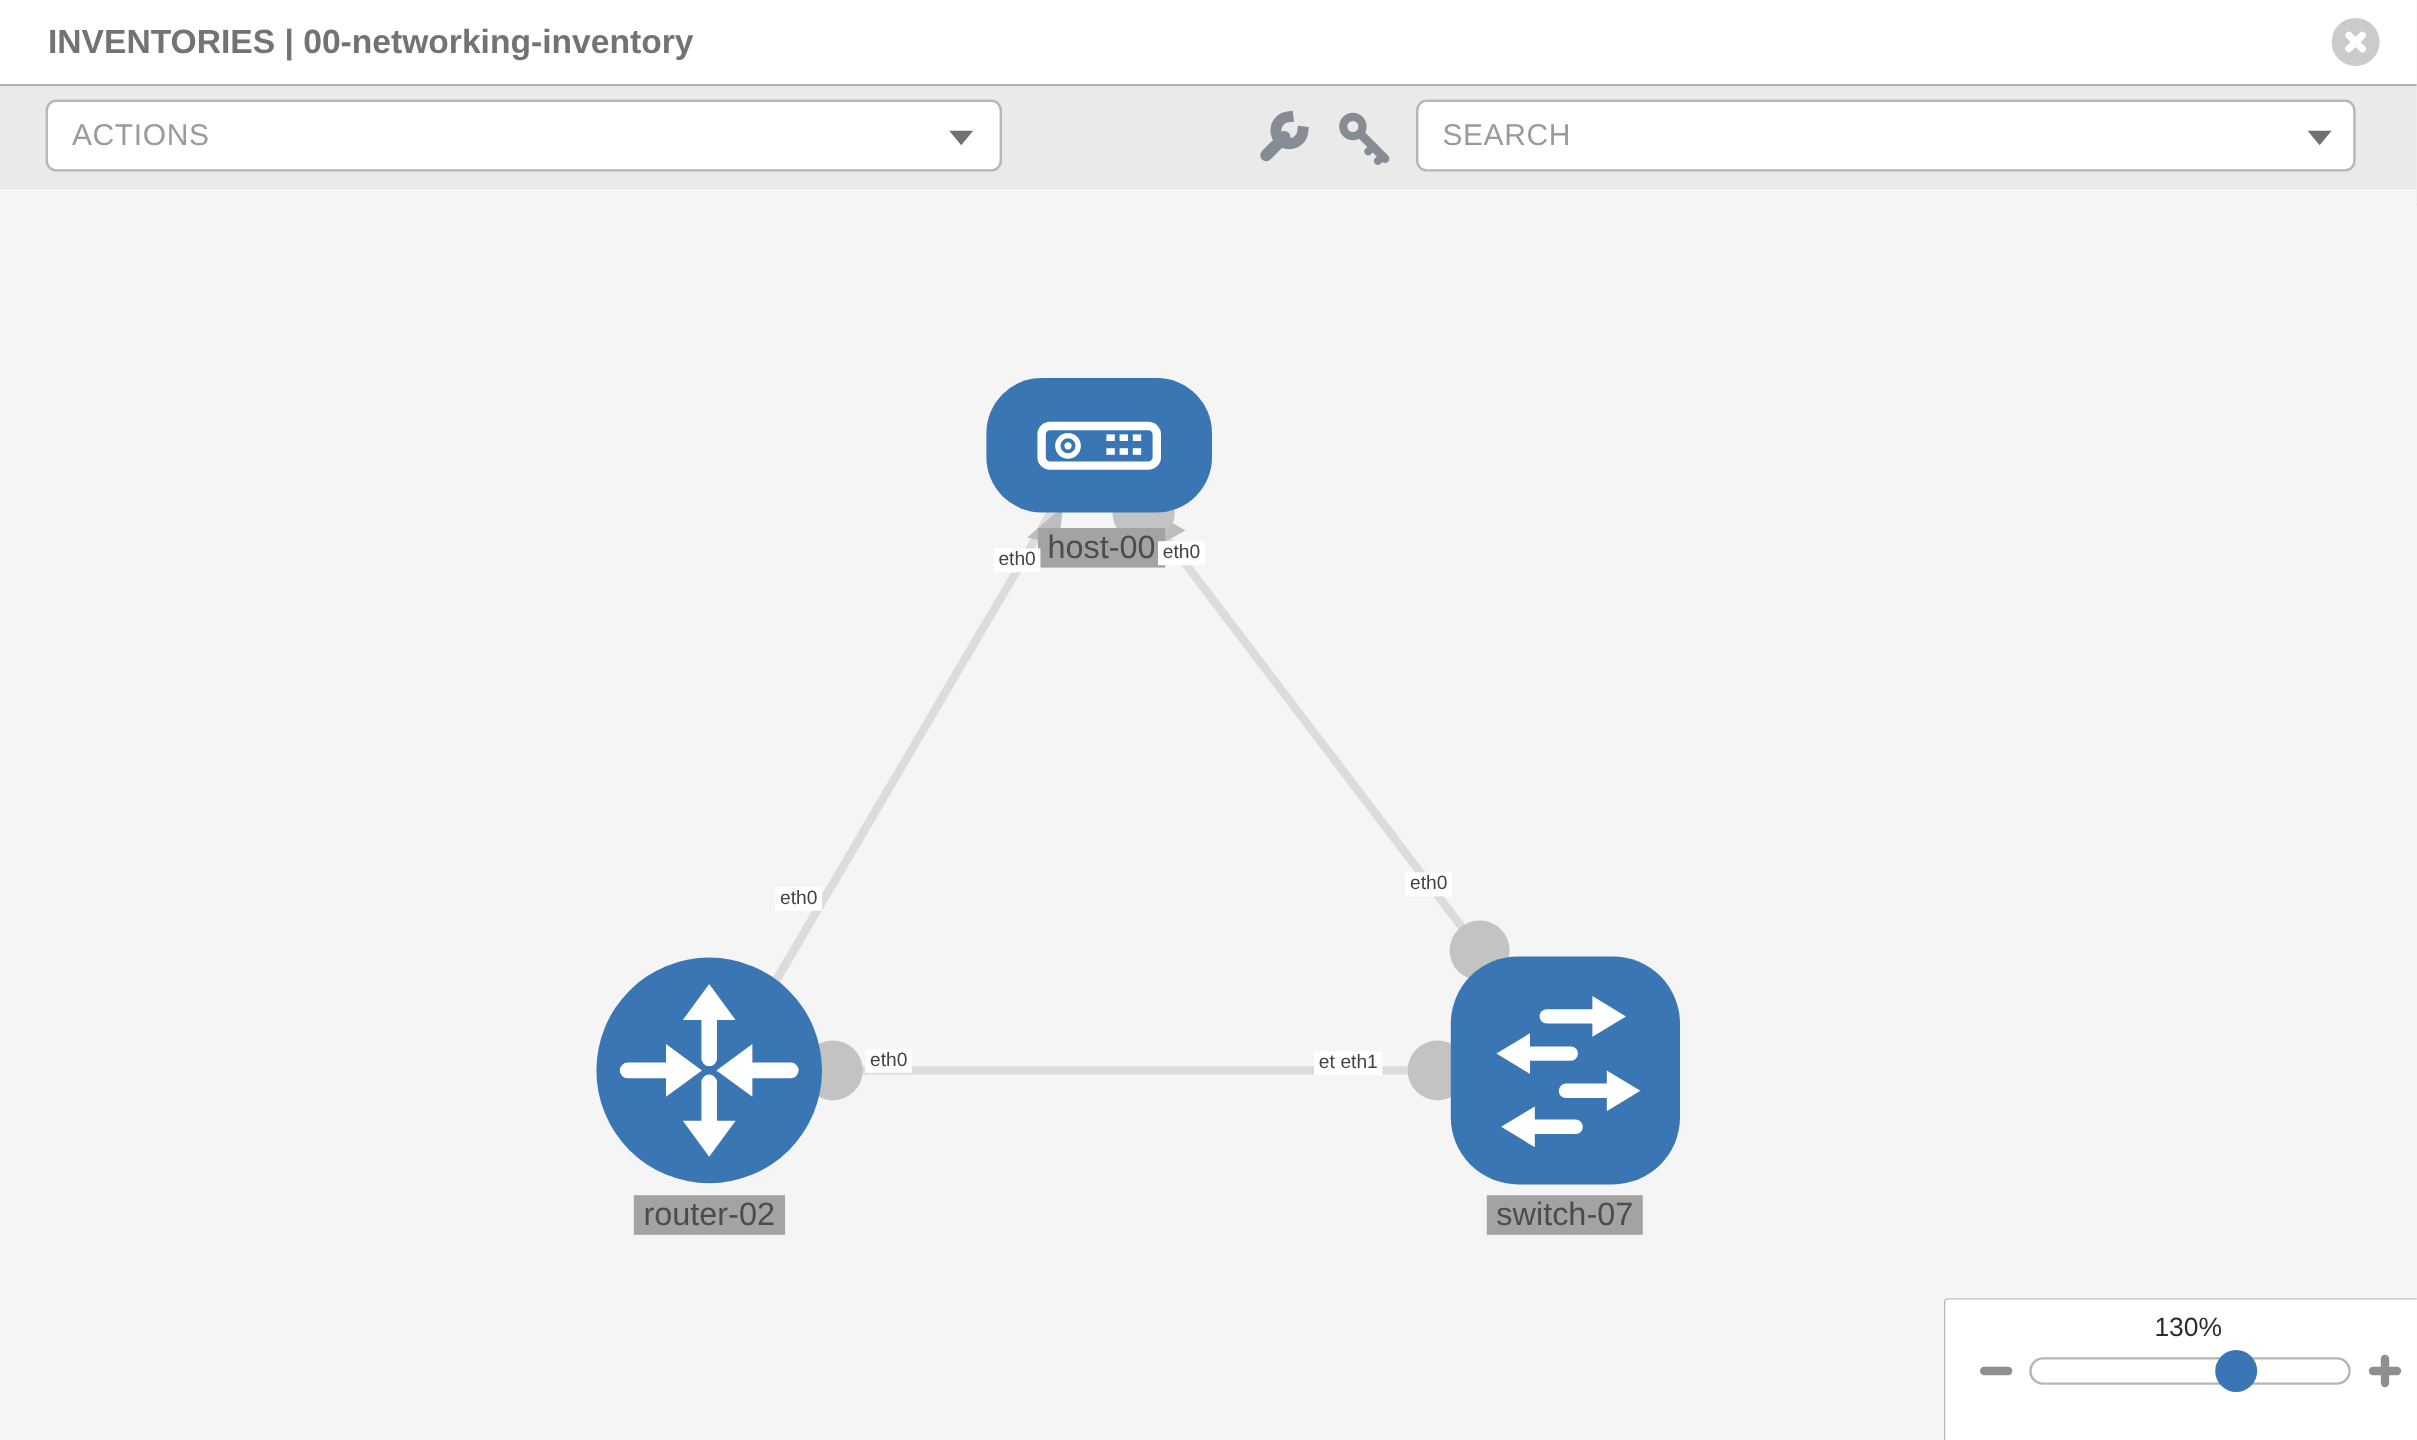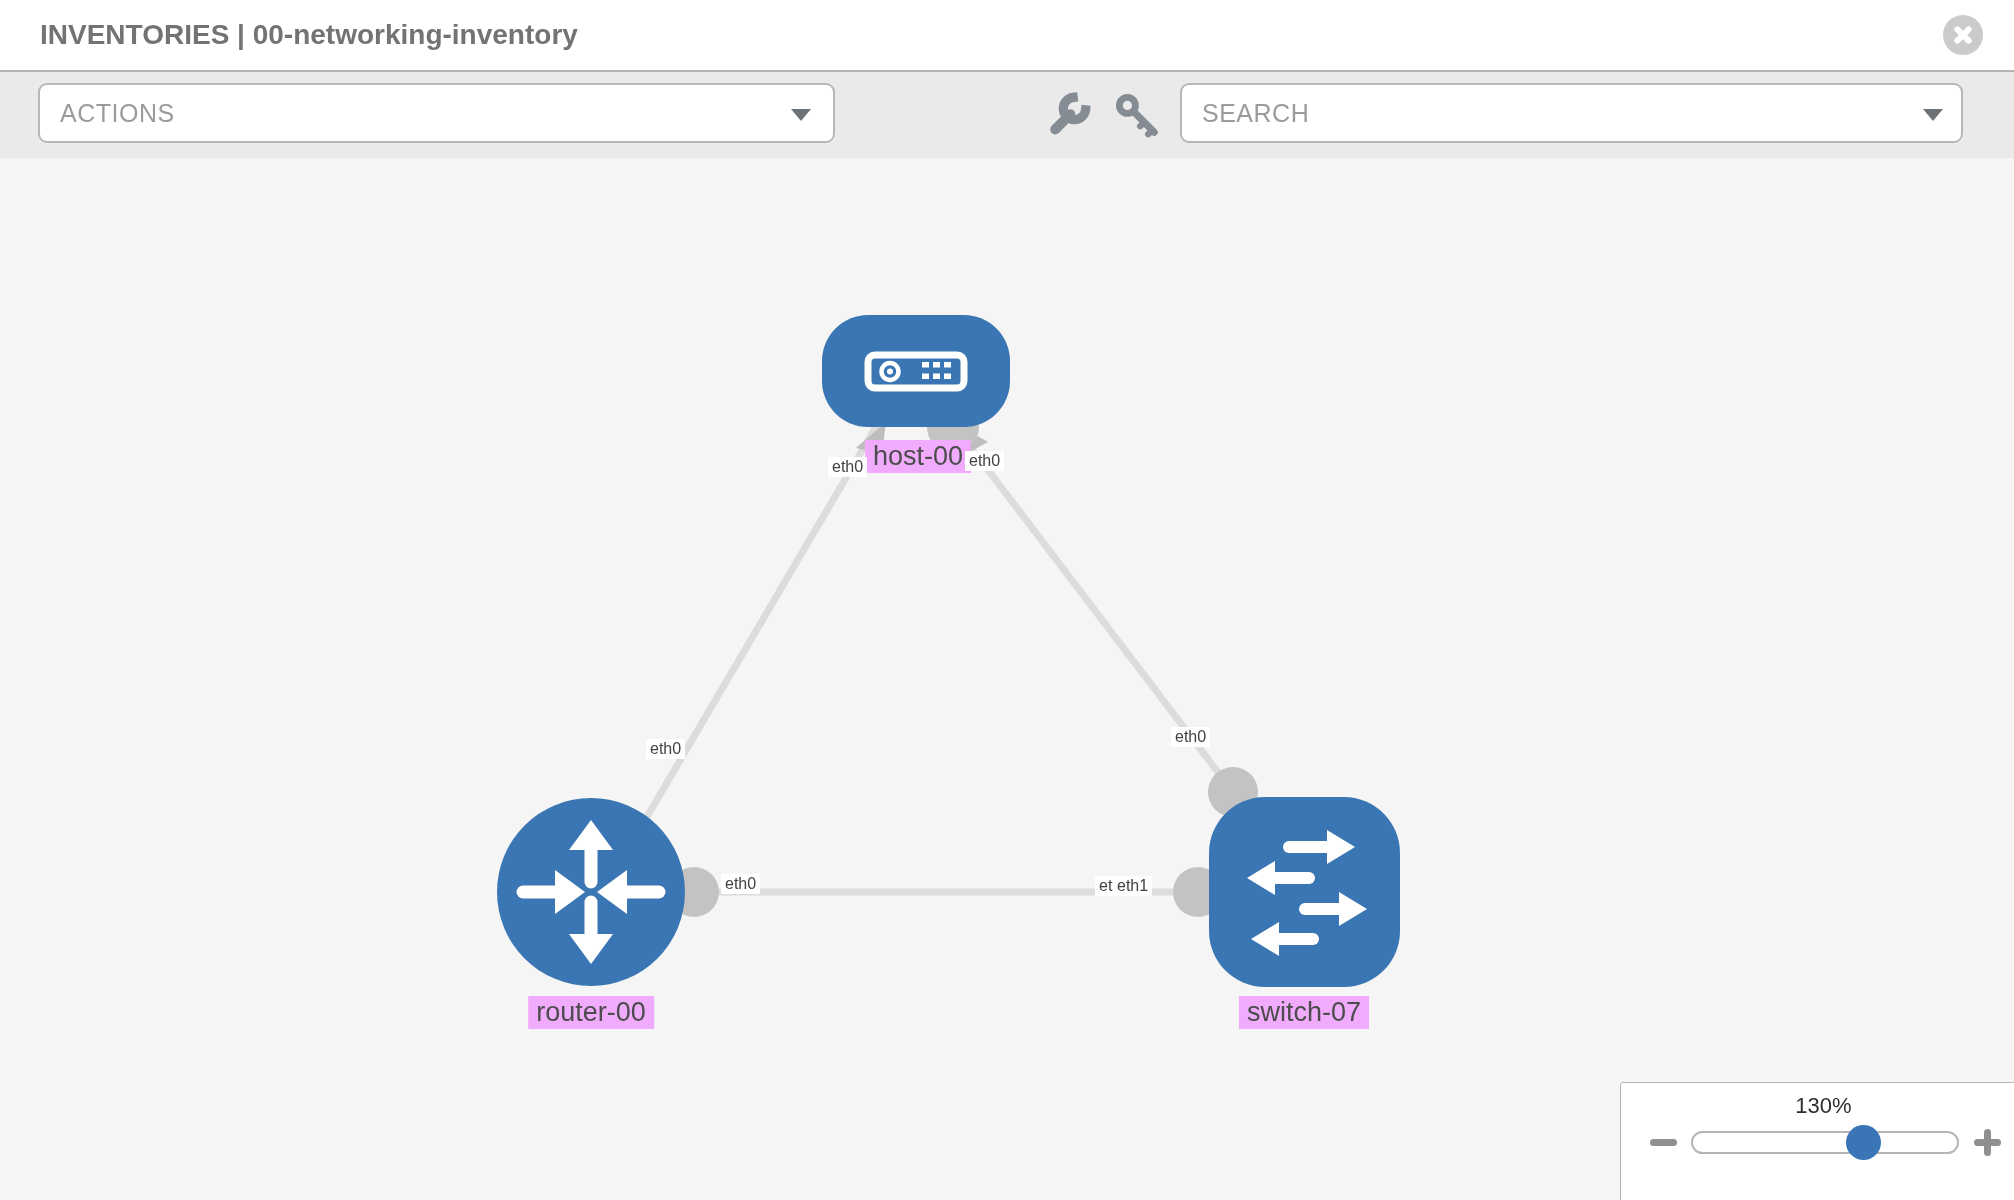--- a/index.html
+++ b/index.html
@@ -36,21 +36,21 @@
   
   .canvas { position:absolute; left:0; top:158px; width:2014px; height:1042px; background:#f5f5f5; }
   .links-svg { position:absolute; left:0; top:0; }
 
   .node { position:absolute; background:#3b76b4; cursor:pointer; }
   .node-host   { left:822px; top:157px; width:188px; height:112px; border-radius:46px; }
   .node-router { left:497px; top:640px; width:188px; height:188px; border-radius:50%; }
   .node-switch { left:1209px; top:639px; width:191px; height:190px; border-radius:56px; }
   .node svg { position:absolute; left:0; top:0; }
 
-  .node-label { position:absolute; transform:translateX(-50%); background:#f0abfc;
+  .node-label { position:absolute; transform:translateX(-50%); background:#a3a3a3;
                 color:#4c4c4c; font-size:27px; padding:1px 8px; white-space:nowrap; }
   .eth-label { position:absolute; background:#ffffff; color:#424242; font-size:16px;
                padding:1px 4px; white-space:nowrap; }
 
   
   .zoom-panel { position:absolute; left:1620px; top:1082px; width:420px; height:140px;
                 background:#ffffff; border:1px solid #b5b5b5; border-radius:3px; }
   .zoom-percent { position:absolute; left:0; top:10px; width:405px; text-align:center;
                   font-size:22px; color:#2d2d2d; }
   .zoom-minus { position:absolute; left:29px; top:56px; width:27px; height:7px;
@@ -155,21 +155,21 @@
           <polygon points="38,81 66,64 66,98" stroke="none"></polygon>
           <line x1="96" y1="112" x2="134" y2="112"></line>
           <polygon points="158,112 130,95 130,129" stroke="none"></polygon>
           <line x1="104" y1="142" x2="66" y2="142"></line>
           <polygon points="42,142 70,125 70,159" stroke="none"></polygon>
         </g>
       </svg>
     </div>
 
     <div class="node-label" style="left:918px; top:282px;">host-00</div>
-    <div class="node-label" style="left:591px; top:838px;">router-00</div>
+    <div class="node-label" style="left:591px; top:838px;">router-02</div>
     <div class="node-label" style="left:1304px; top:838px;">switch-07</div>
 
     <div class="eth-label" style="left:828px; top:299px;">eth0</div>
     <div class="eth-label" style="left:965px; top:293px;">eth0</div>
     <div class="eth-label" style="left:646px; top:581px;">eth0</div>
     <div class="eth-label" style="left:1171px; top:569px;">eth0</div>
     <div class="eth-label" style="left:721px; top:716px;">eth0</div>
     <div class="eth-label" style="left:1095px; top:718px;">eth0</div>
     <div class="eth-label" style="left:1113px; top:718px;">eth1</div>
   </div>

